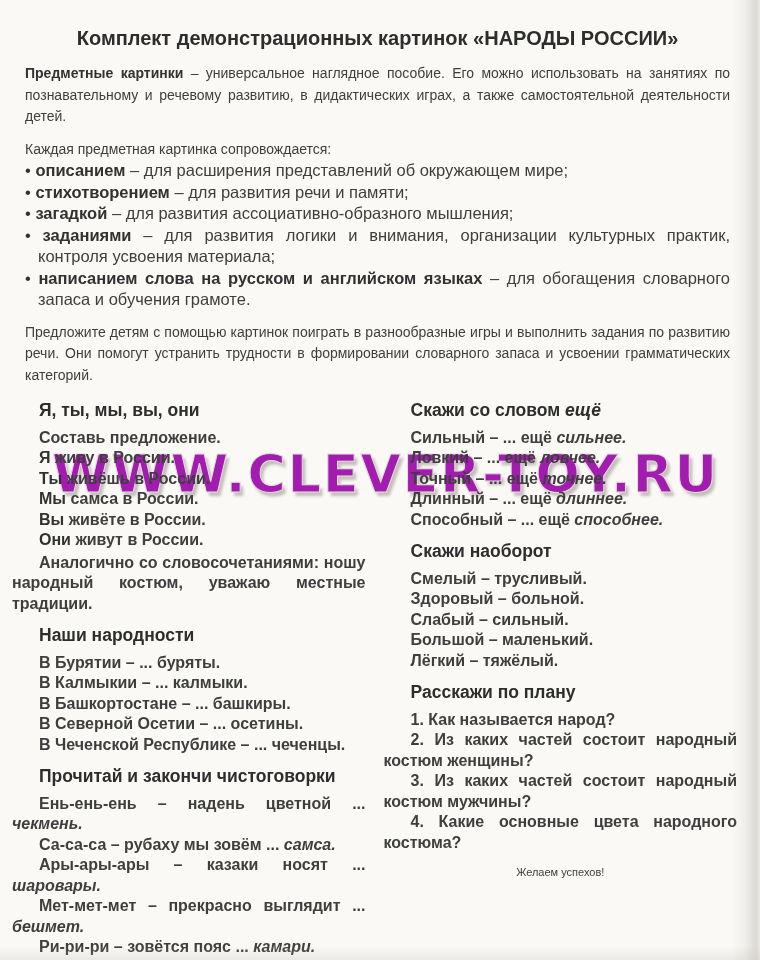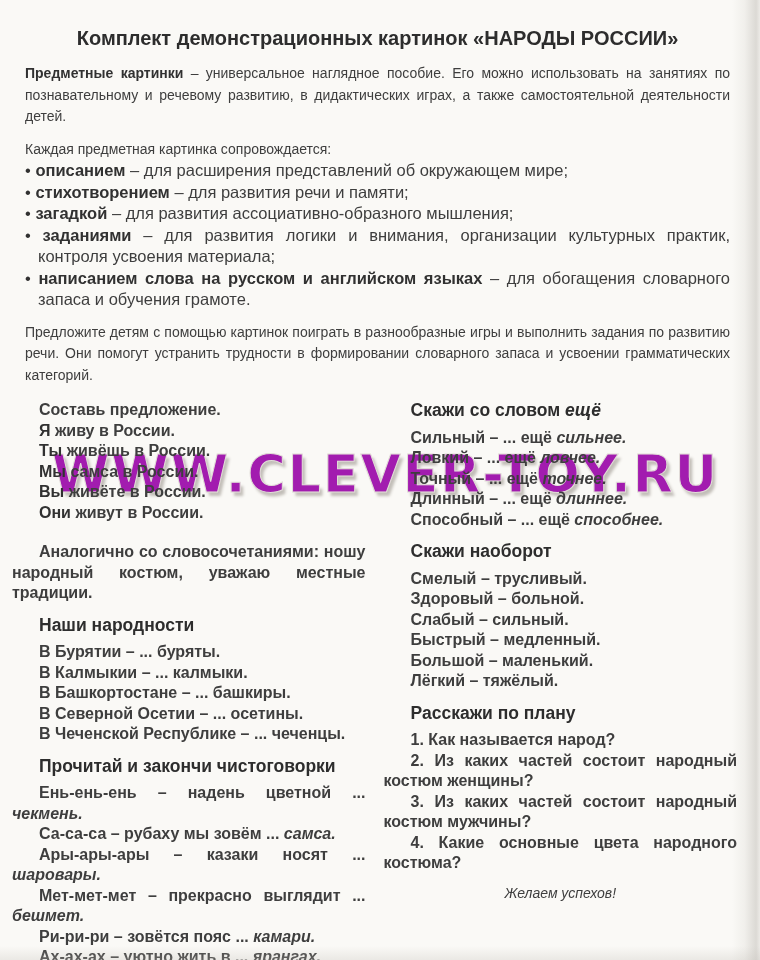--- a/index.html
+++ b/index.html
@@ -59,28 +59,27 @@
     font-weight:bold; color:#2d2d2d;
     text-indent:27px;
   }
   .col h2:first-child { margin-top:0; }
   .line {
     margin:0;
     text-indent:27px;
     text-align:justify;
     font-weight:bold;
   }
-  .line.mt { margin-top:19px; }
+  .line.mt { margin-top:2px; }
   .line i, .col h2 i { font-style:italic;margin-top:7px; }
   .line b { color:#313131; }
 
   .signoff {
     margin:9px 0 0 0;
-    font-size:14px; line-height:20.5px;
-    font-style:italic;
+    font-size:11px; line-height:20.5px;
     text-align:center;
   }
 
   
   .edge-right {
     position:absolute; top:0; right:0; width:28px; height:100%; z-index:3;
     background:linear-gradient(to right, rgba(199,195,188,0) 0%, rgba(199,195,188,0.18) 45%, rgba(183,179,172,0.45) 86%, rgba(210,206,200,0.35) 100%);
     pointer-events:none;
   }
   .edge-bottom {
@@ -112,20 +111,21 @@
         <li><b>заданиями</b><span> – для развития логики и внимания, организации культурных практик, контроля усвоения материала;</span></li>
         <li><b>написанием слова на русском и английском языках</b><span> – для обогащения словарного запаса и обучения грамоте.</span></li>
       </ul>
 
       <p class="para">Предложите детям с помощью картинок поиграть в разнообразные игры и выполнить задания по развитию речи. Они помогут устранить трудности в формировании словарного запаса и усвоении грамматических категорий.</p>
     </div>
 
     <div class="cols">
 
       <div class="col">
+        <h2>Я, ты, мы, вы, они</h2>
         <p class="line"><b></b><span>Составь предложение.</span></p>
         <p class="line"><b>Я</b><span> живу в России.</span></p>
         <p class="line"><b>Ты</b><span> живёшь в России.</span></p>
         <p class="line"><b>Мы</b><span> самса в России.</span></p>
         <p class="line"><b>Вы</b><span> живёте в России.</span></p>
         <p class="line"><b>Они</b><span> живут в России.</span></p>
         <p class="line mt">Аналогично со словосочетаниями: ношу народный костюм, уважаю местные традиции.</p>
 
         <h2>Наши народности</h2>
         <p class="line">В Бурятии – ... буряты.</p>
@@ -148,21 +148,20 @@
         <p class="line"><span>Сильный – ... ещё </span><i>сильнее.</i></p>
         <p class="line"><span>Ловкий – ... ещё </span><i>ловчее.</i></p>
         <p class="line"><span>Точный – ... ещё </span><i>точнее.</i></p>
         <p class="line"><span>Длинный – ... ещё </span><i>длиннее.</i></p>
         <p class="line"><span>Способный – ... ещё </span><i>способнее.</i></p>
 
         <h2>Скажи наоборот</h2>
         <p class="line">Смелый – трусливый.</p>
         <p class="line">Здоровый – больной.</p>
         <p class="line">Слабый – сильный.</p>
-        <p class="line">Быстрый – медленный.</p>
         <p class="line">Большой – маленький.</p>
         <p class="line">Лёгкий – тяжёлый.</p>
 
         <h2>Расскажи по плану</h2>
         <p class="line">1. Как называется народ?</p>
         <p class="line">2. Из каких частей состоит народный костюм женщины?</p>
         <p class="line">3. Из каких частей состоит народный костюм мужчины?</p>
         <p class="line">4. Какие основные цвета народного костюма?</p>
 
         <p class="signoff">Желаем успехов!</p>

